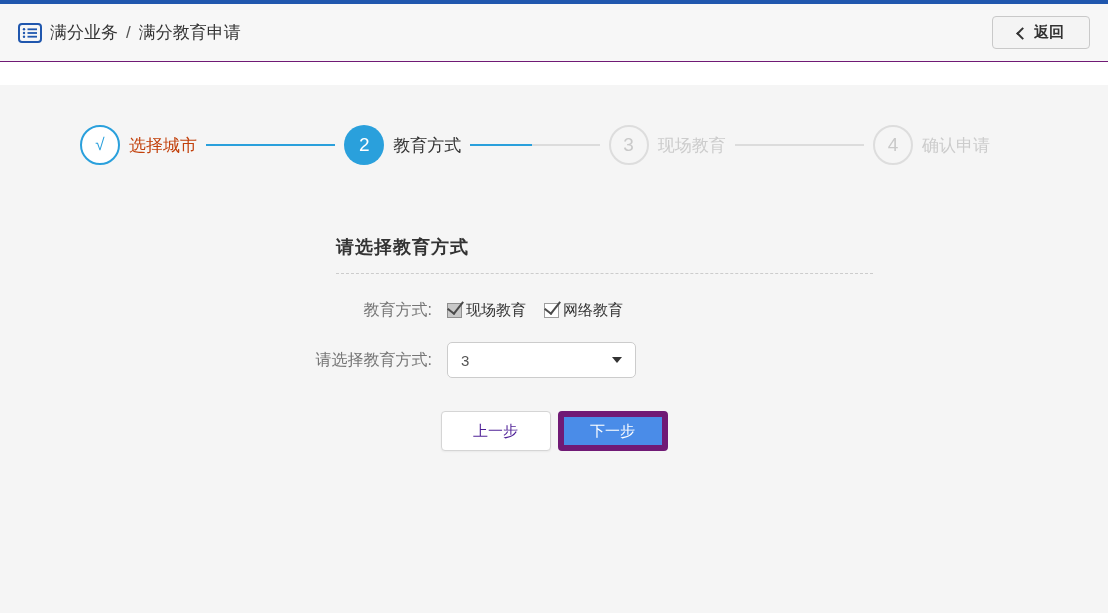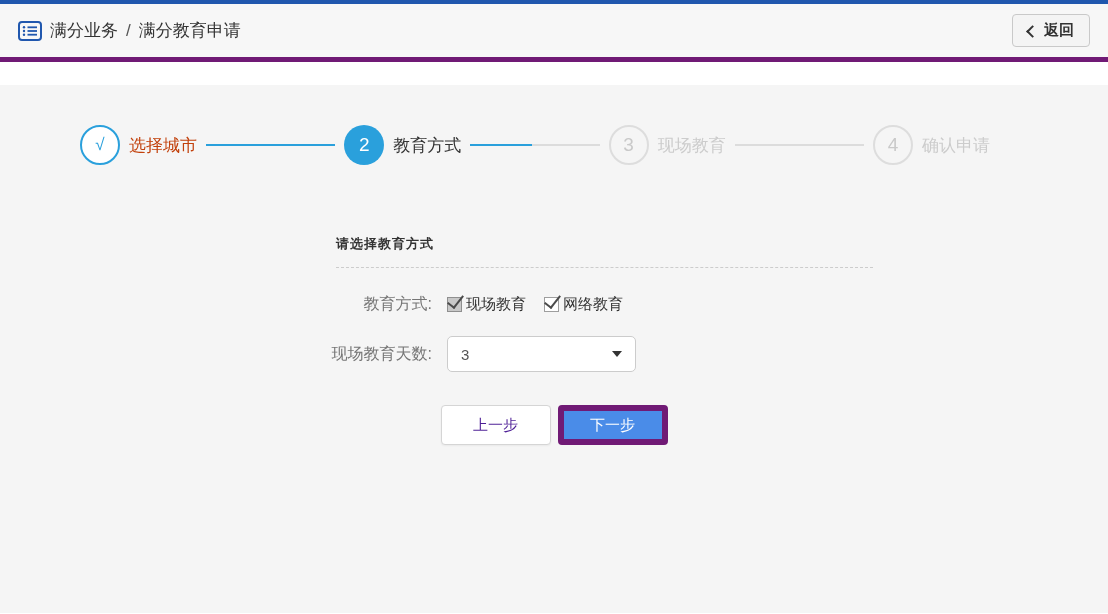--- a/index.html
+++ b/index.html
@@ -5,28 +5,28 @@
   * { margin:0; padding:0; }
   html,body { width:1108px; height:614px; overflow:hidden; }
   body {
     font-family:"Liberation Sans","DejaVu Sans",sans-serif;
     background:#ffffff;
     color:#333;
   }
   .topbar { height:4px; background:var(--top-bar,#2057ae); }
 
   .header {
-    height:58px; background:#f7f7f7; border-bottom:5px solid #701a75;
+    height:58px; background:#f7f7f7; border-bottom:1px solid #701a75;
     display:flex; align-items:center; padding:0 18px; box-sizing:border-box;
   }
   .crumbs { display:flex; align-items:center; gap:8px; font-size:17px; color:#333; }
   .list-icon { color:var(--top-bar,#2057ae); display:flex; align-items:center; }
   .crumb-sep { color:#555; }
   .back-btn {
-    margin-left:auto; height:33px; padding:0 15px;
+    margin-left:auto; height:33px; padding:0 25px;
     background:#f4f4f4; border:1px solid #c9c9c9; border-radius:4px;
     display:flex; align-items:center; gap:7px;
     font-size:15px; font-weight:bold; color:#333; cursor:pointer;
     font-family:inherit;
   }
   .chevron-left {
     width:7px; height:7px; flex:none;
     border-left:2px solid #333; border-bottom:2px solid #333;
     transform:rotate(45deg); margin-top:1px;
   }
@@ -51,21 +51,21 @@
   .step.active .step-label { color:#333; }
   .step.pending .circle { border:2px solid #ddd; color:#c9c9c9; background:transparent; }
   .step.pending .step-label { color:#ccc; }
   .line { flex:1; height:2px; margin:0 9px; }
   .line-blue { background:var(--step-active,#2aa0dc); }
   .line-half { background:linear-gradient(to right,var(--step-active,#2aa0dc) 0 48%,#dcdcdc 48% 100%); }
   .line-gray { background:#dcdcdc; }
 
   .content { width:590px; margin:70px auto 0; }
   .title-block { margin-left:77px; width:537px; }
-  .form-title { font-size:13px; font-weight:bold; color:#333; letter-spacing:1px; }
+  .form-title { font-size:18px; font-weight:bold; color:#333; letter-spacing:1px; }
   .dash { border-bottom:1px dashed #ccc; margin-top:14px; }
 
   .form-row { display:flex; align-items:center; margin-top:26px; }
   .form-row.select-row { margin-top:21px; }
   .form-label { width:173px; text-align:right; font-size:16px; color:#757575; flex:none; }
   .controls { margin-left:15px; display:flex; align-items:flex-end; }
 
   .checkbox-option { display:flex; align-items:center; margin-right:18px; cursor:default; }
   .cbox {
     position:relative; width:15px; height:15px; box-sizing:border-box;
@@ -172,21 +172,21 @@
         <div class="checkbox-option">
           <span class="cbox">
               <span class="mark"></span>
             </span>
           <span class="cbox-label">网络教育</span>
         </div>
       </div>
     </div>
 
     <div class="form-row select-row">
-      <div class="form-label">现场教育天数:</div>
+      <div class="form-label">请选择教育方式:</div>
       <div class="controls">
         <div class="select">
           <span>3</span>
           <span class="caret-down"></span>
         </div>
       </div>
     </div>
 
     <div class="buttons">
       <button class="btn btn-prev">上一步</button>

